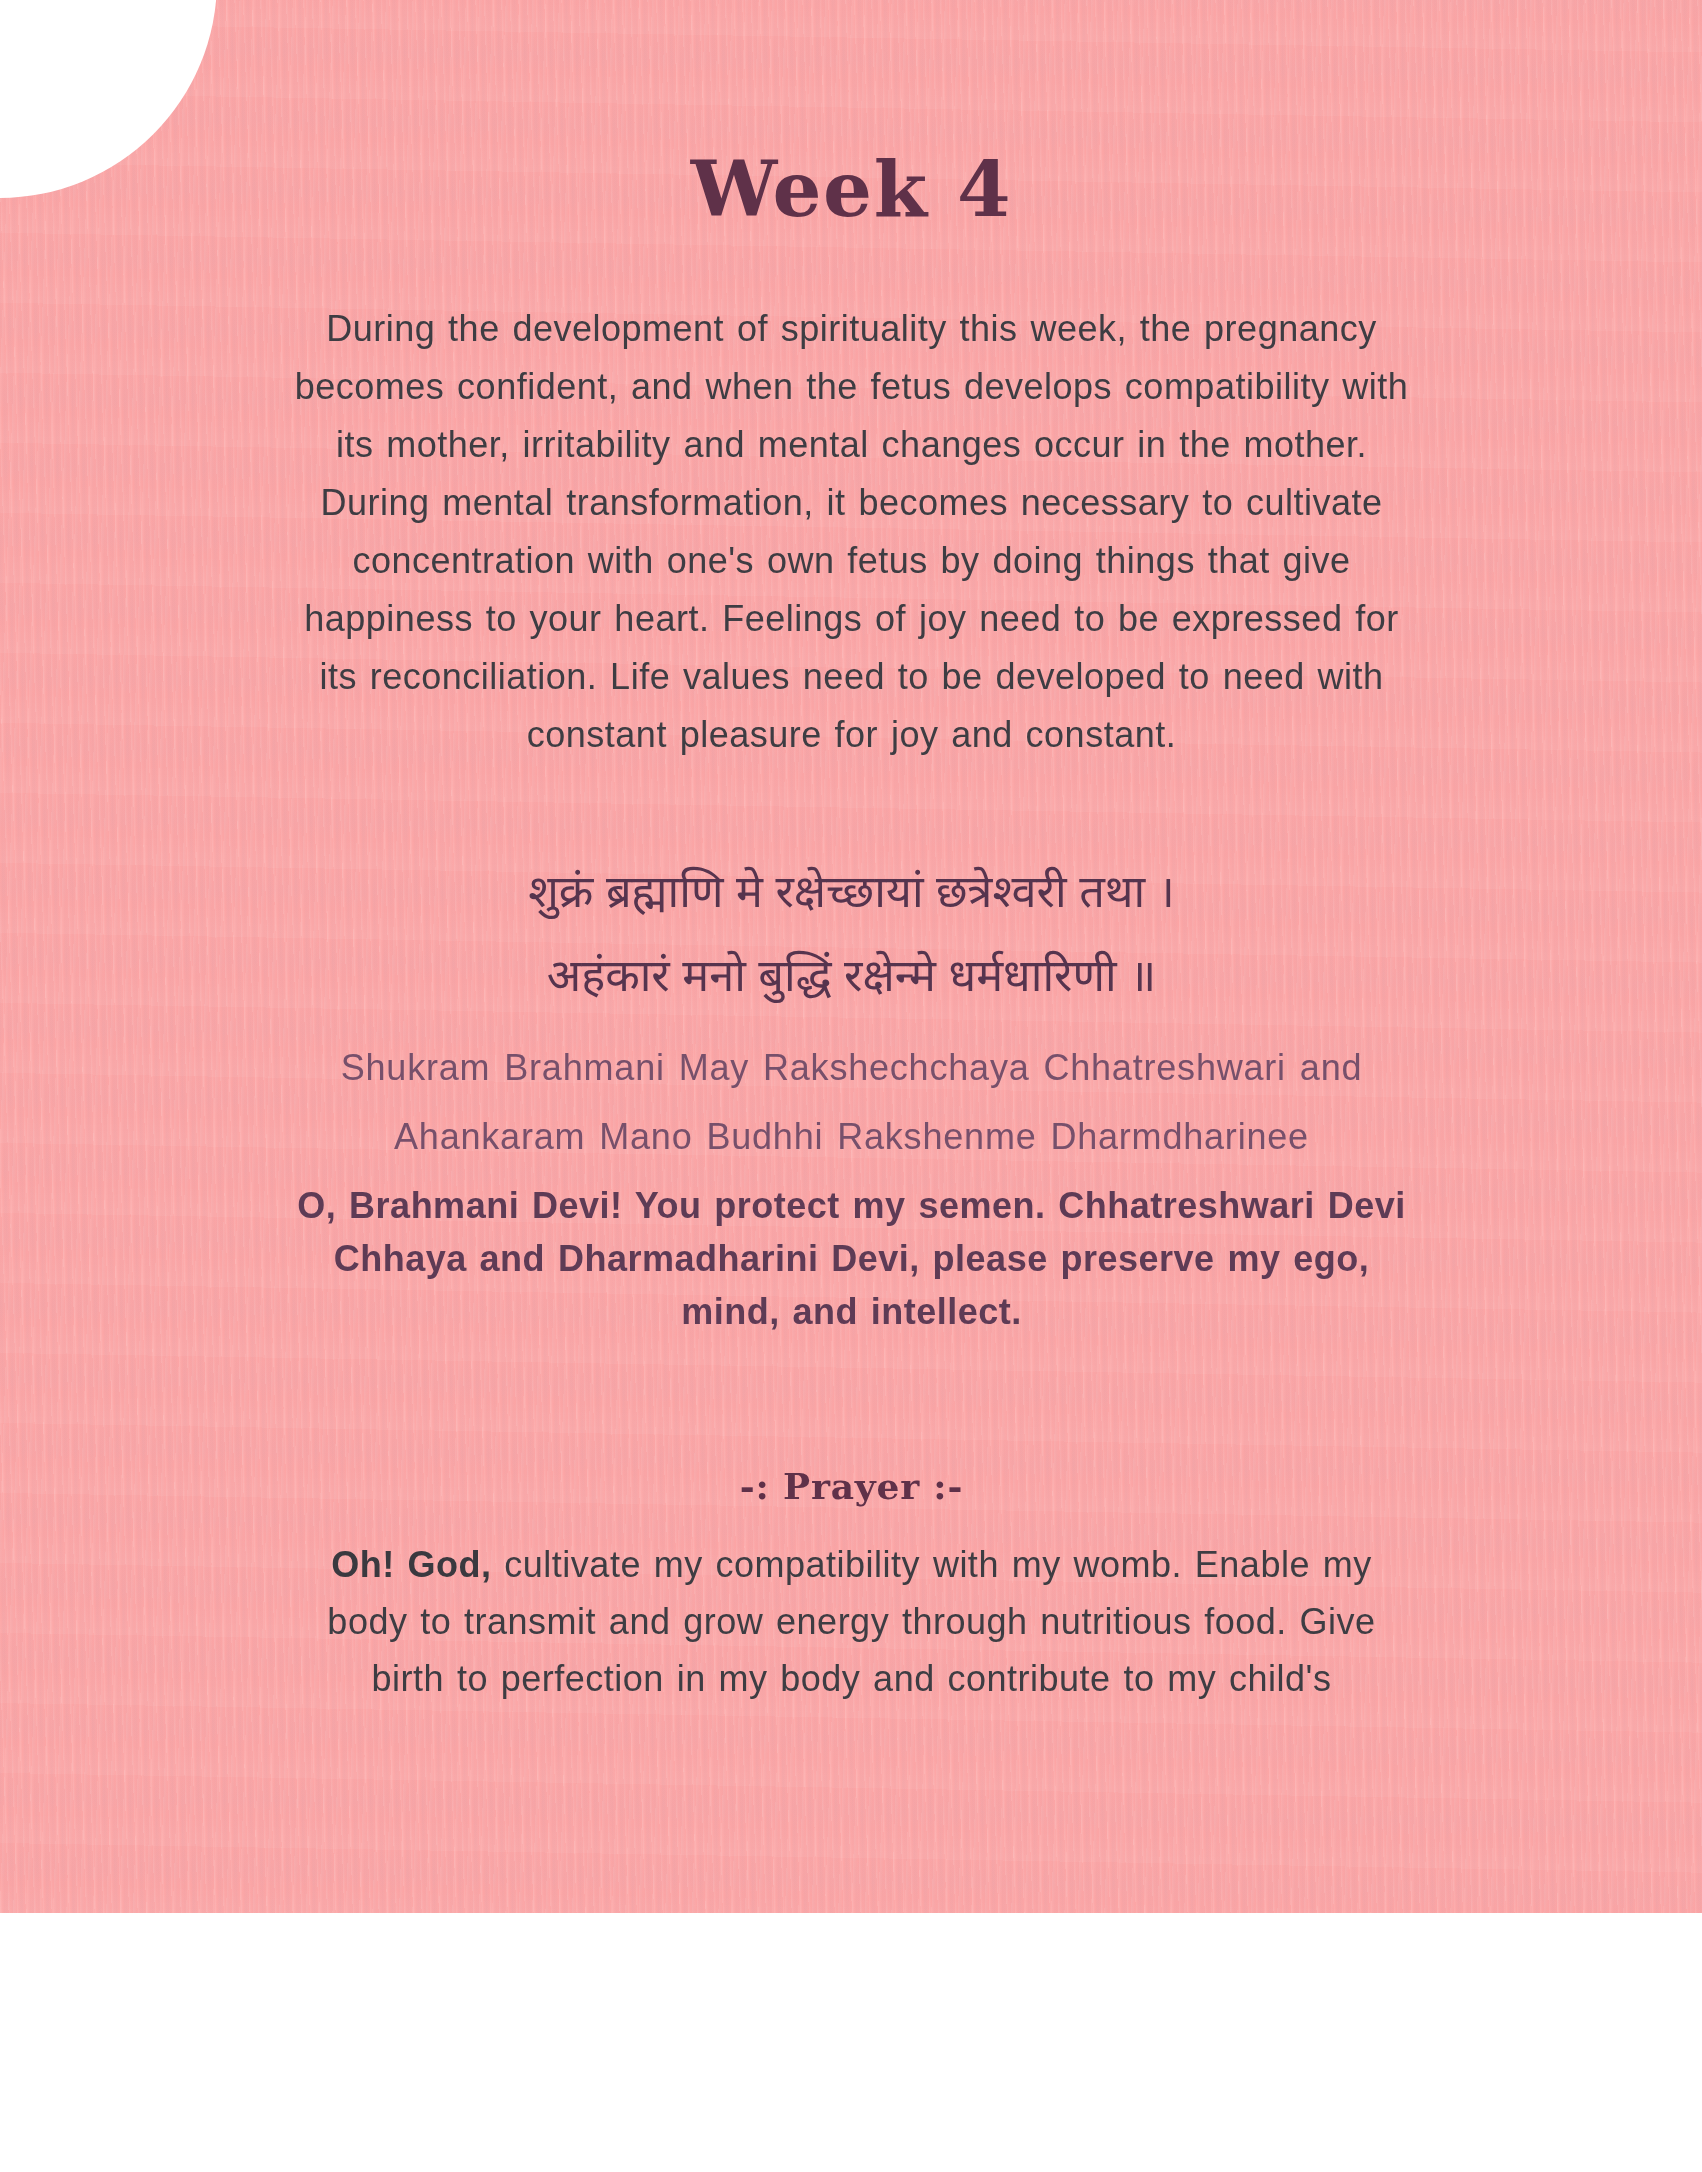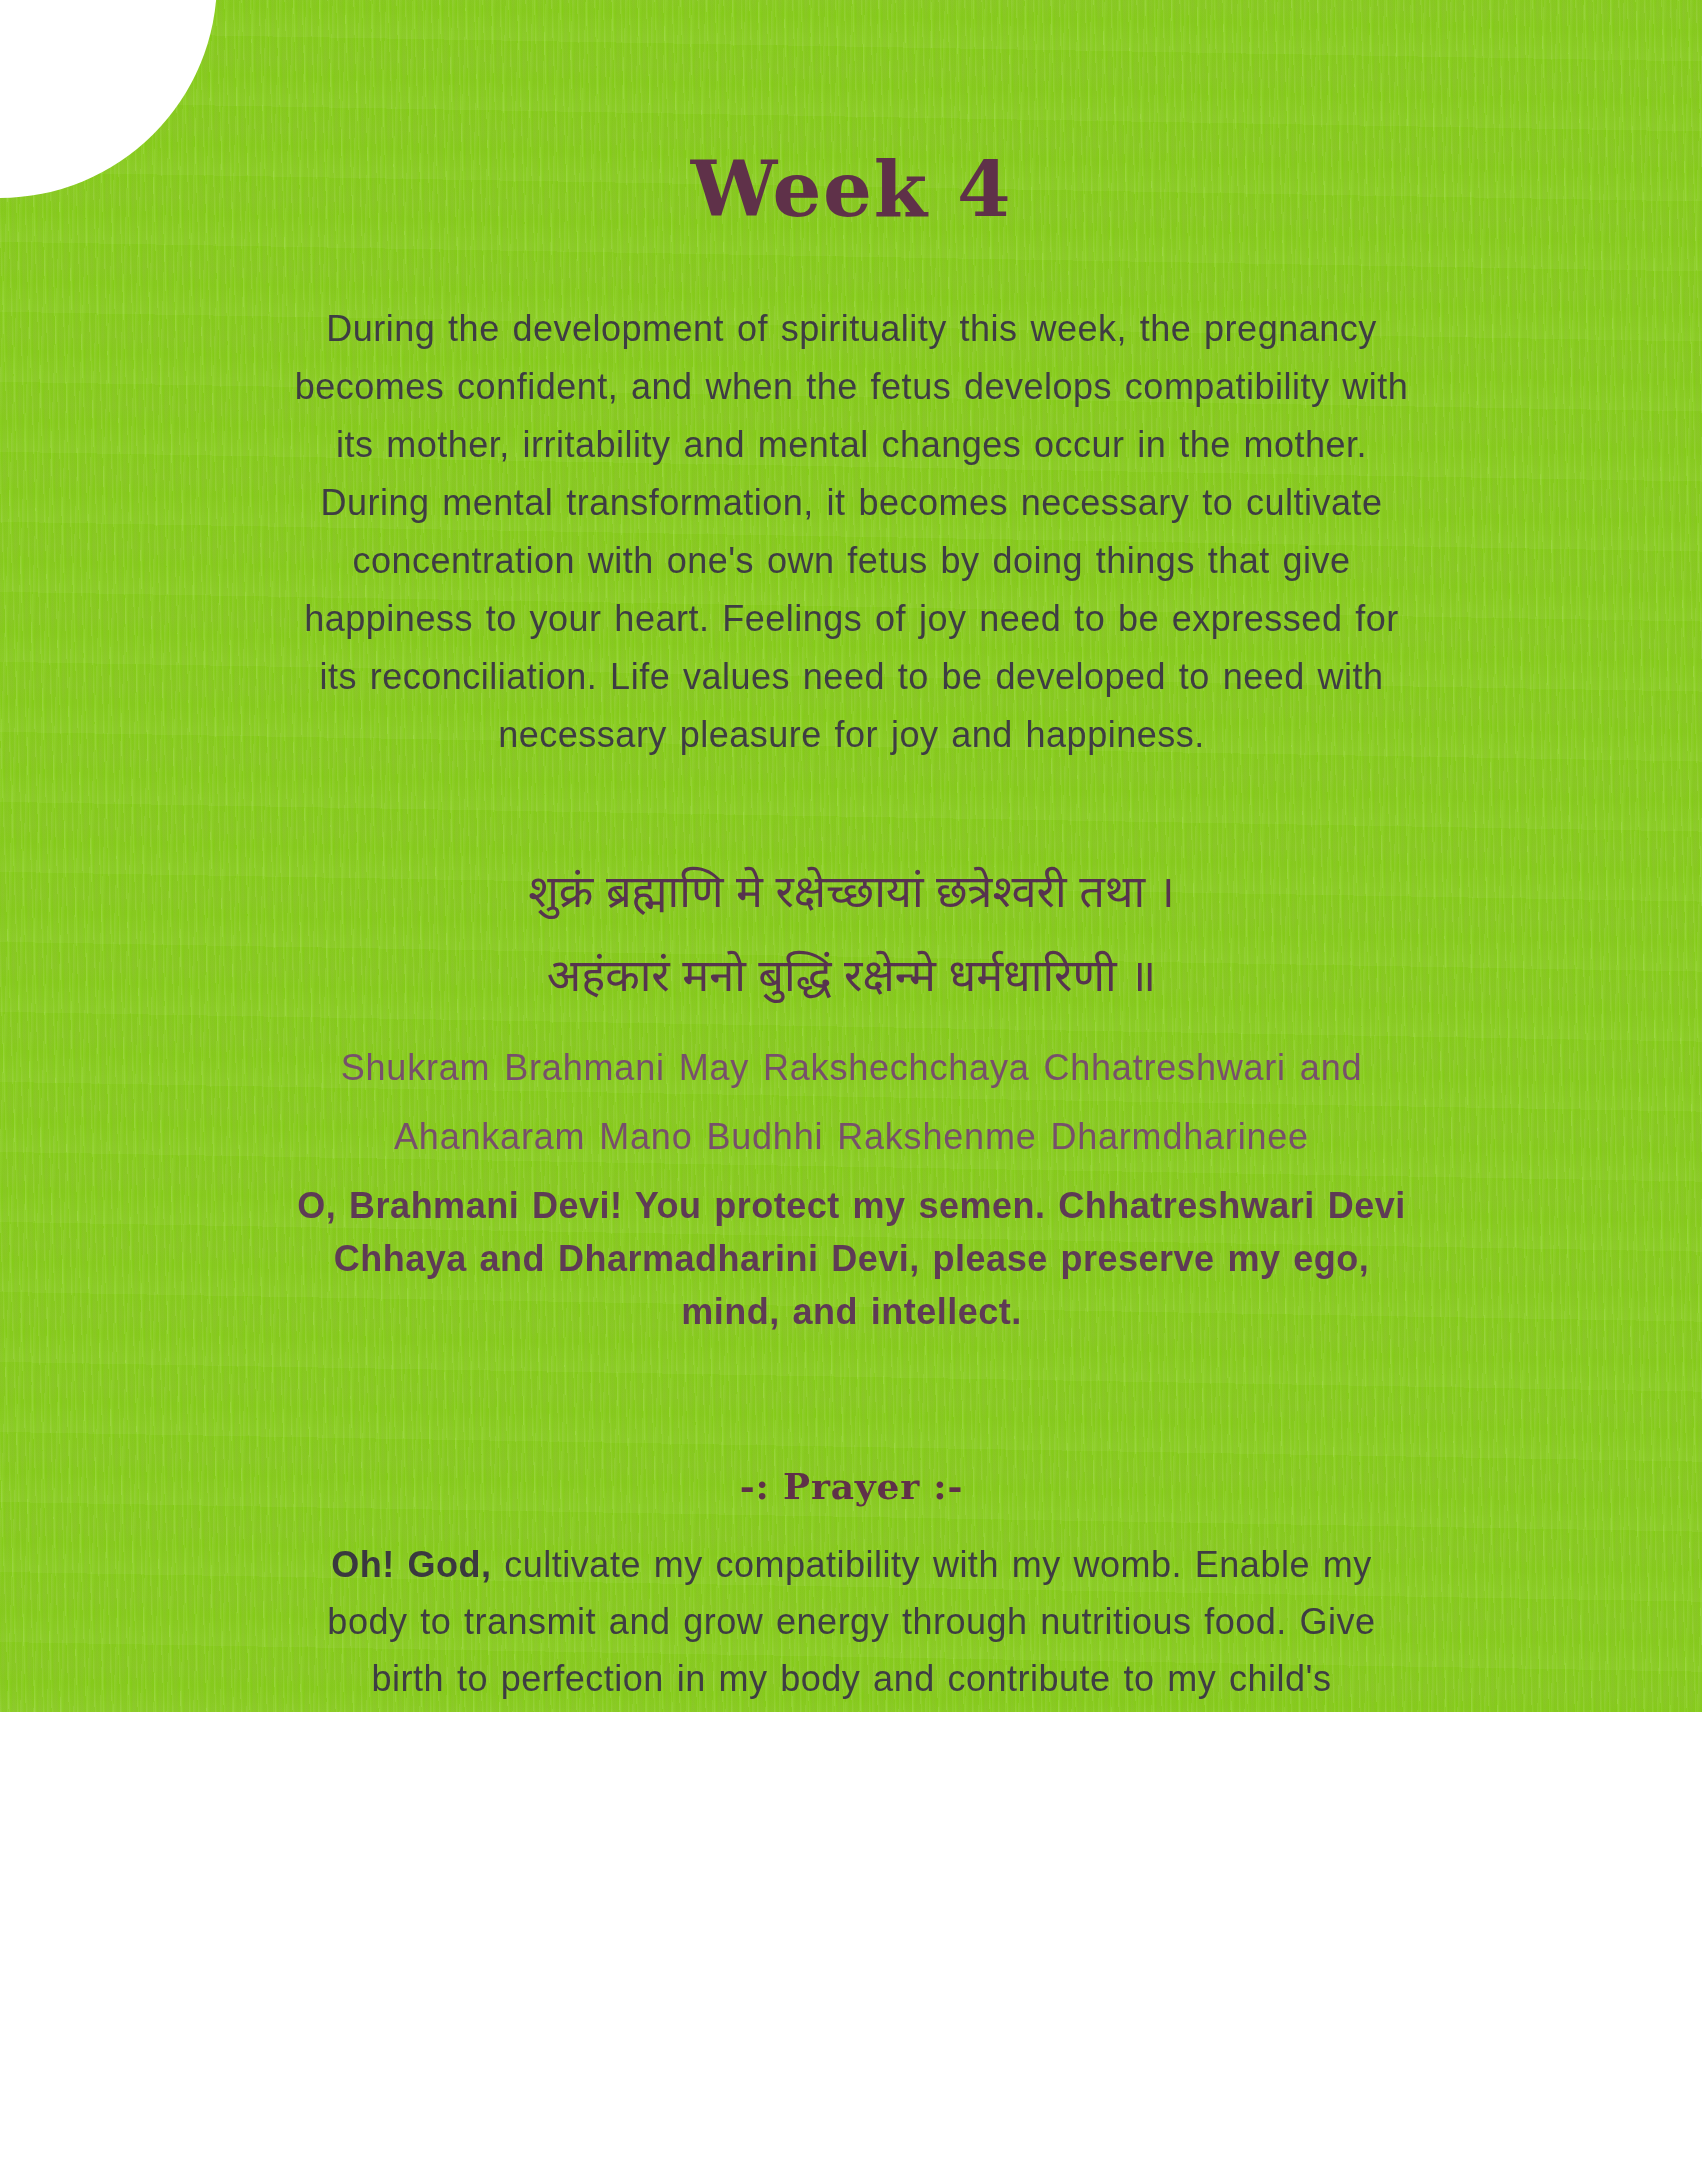--- a/index.html
+++ b/index.html
@@ -2,22 +2,22 @@
 <html style="font-size:12.5px"><head>
 <meta charset="utf-8">
 <style>
   html, body {
     margin: 0;
     padding: 0;
   }
   .page {
     position: relative;
     width: 1703px;
-    height: 1712px;
-    background-color: #84cc16;
+    height: 1913px;
+    background-color: #fca5a5;
     overflow: hidden;
     font-family: "Liberation Sans", "DejaVu Sans", sans-serif;
   }
   
   .page::before {
     content: "";
     position: absolute;
     inset: 0;
     background:
       repeating-linear-gradient(88deg,
@@ -121,21 +121,21 @@
   <h1 class="center-block title">Week 4</h1>
 
   <div class="center-block intro">
     <div>During the development of spirituality this week, the pregnancy</div>
     <div>becomes confident, and when the fetus develops compatibility with</div>
     <div>its mother, irritability and mental changes occur in the mother.</div>
     <div>During mental transformation, it becomes necessary to cultivate</div>
     <div>concentration with one's own fetus by doing things that give</div>
     <div>happiness to your heart. Feelings of joy need to be expressed for</div>
     <div>its reconciliation. Life values need to be developed to need with</div>
-    <div>necessary pleasure for joy and happiness.</div>
+    <div>constant pleasure for joy and constant.</div>
   </div>
 
   <div class="center-block shloka">
     <div>शुक्रं ब्रह्माणि मे रक्षेच्छायां छत्रेश्वरी तथा ।</div>
     <div>अहंकारं मनो बुद्धिं रक्षेन्मे धर्मधारिणी ॥</div>
   </div>
 
   <div class="center-block translation">
     <div>O, Brahmani Devi! You protect my semen. Chhatreshwari Devi</div>
     <div>Chhaya and Dharmadharini Devi, please preserve my ego,</div>

